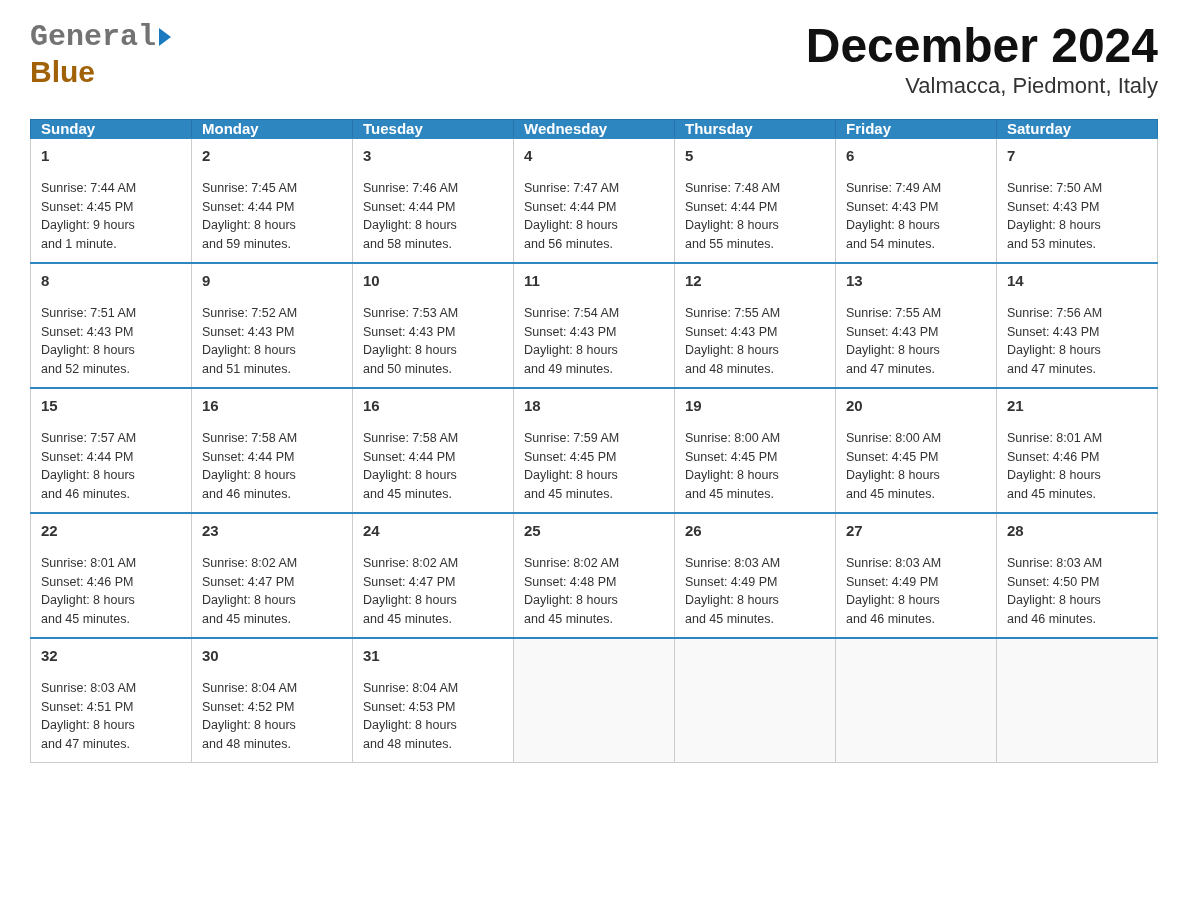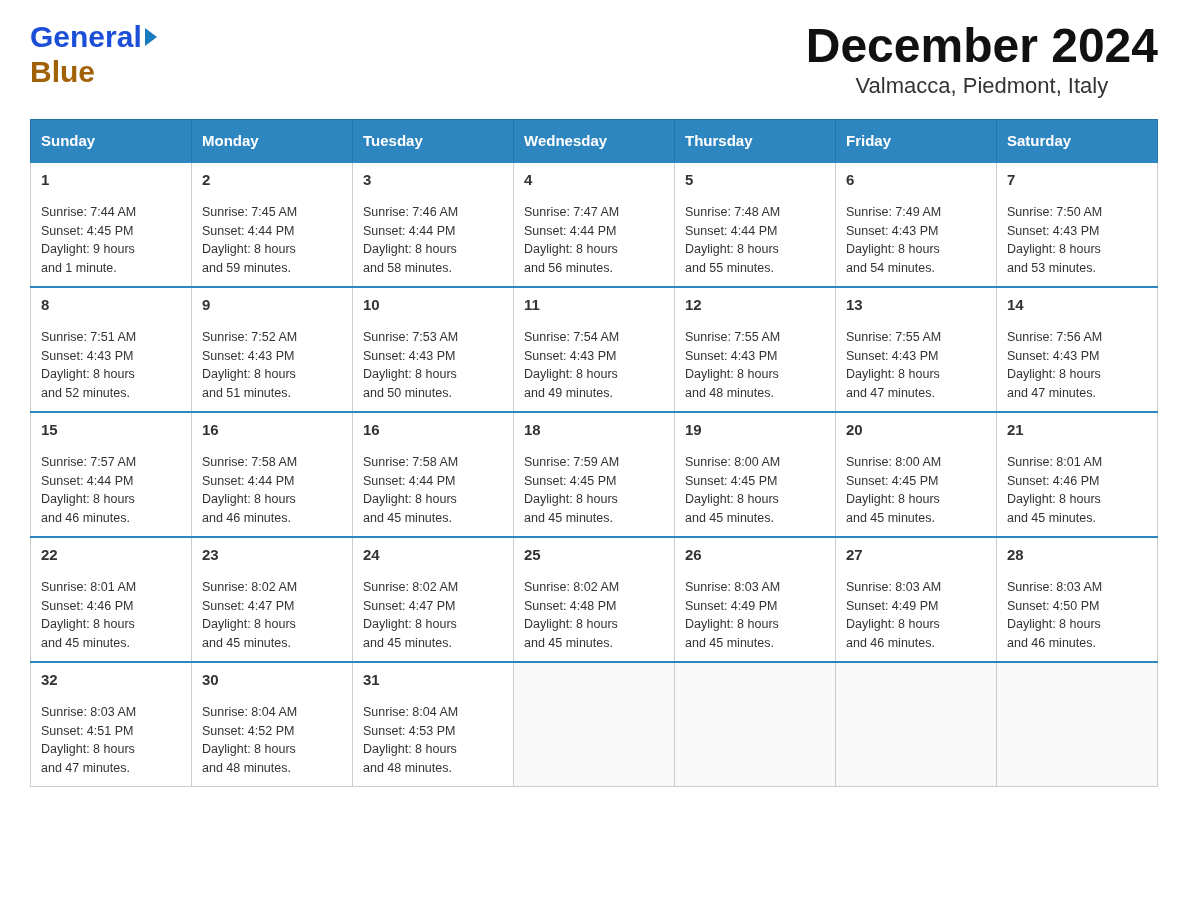--- a/index.html
+++ b/index.html
@@ -10,21 +10,21 @@
       min-height: 918px;
       padding: 20px 30px;
     }
     .header {
       display: flex;
       justify-content: space-between;
       align-items: flex-start;
       margin-bottom: 20px;
     }
     .title-block {
-      text-align: center;
+      text-align: right;
     }
     .title-block h1 {
       font-size: 48px;
       font-weight: bold;
       color: #111;
       line-height: 1.1;
     }
     .title-block h2 {
       font-size: 22px;
       font-weight: normal;
@@ -33,21 +33,21 @@
     .calendar {
       width: 100%;
       border-collapse: collapse;
       border: 1px solid #ccc;
     }
     .calendar th {
       background-color: #2e86c1;
       color: #fff;
       font-size: 15px;
       font-weight: bold;
-      padding: 12px 10px;
+      padding: 0 10px;
       text-align: left;
       border: 1px solid #2574a9;
     }
     .calendar td {
       vertical-align: top;
       padding: 8px 10px;
       border: 1px solid #ccc;
       font-size: 13px;
       color: #333;
       min-width: 145px;
@@ -67,21 +67,22 @@
       line-height: 1.5;
       color: #333;
       margin-top: 15px;
     }
     .week-row td {
       border-top: 2px solid #2e86c1;
     }
     .logo-text-general {
       font-size: 30px;
       font-weight: bold;
-      color: #1d4ed8;
+      color: #737373;
+      font-family: Liberation Mono, monospace;
     }
     .logo-arrow {
       display: inline-block;
       width: 0;
       height: 0;
       border-left: 12px solid #1a7abf;
       border-top: 9px solid transparent;
       border-bottom: 9px solid transparent;
       margin-left: 3px;
       vertical-align: middle;

